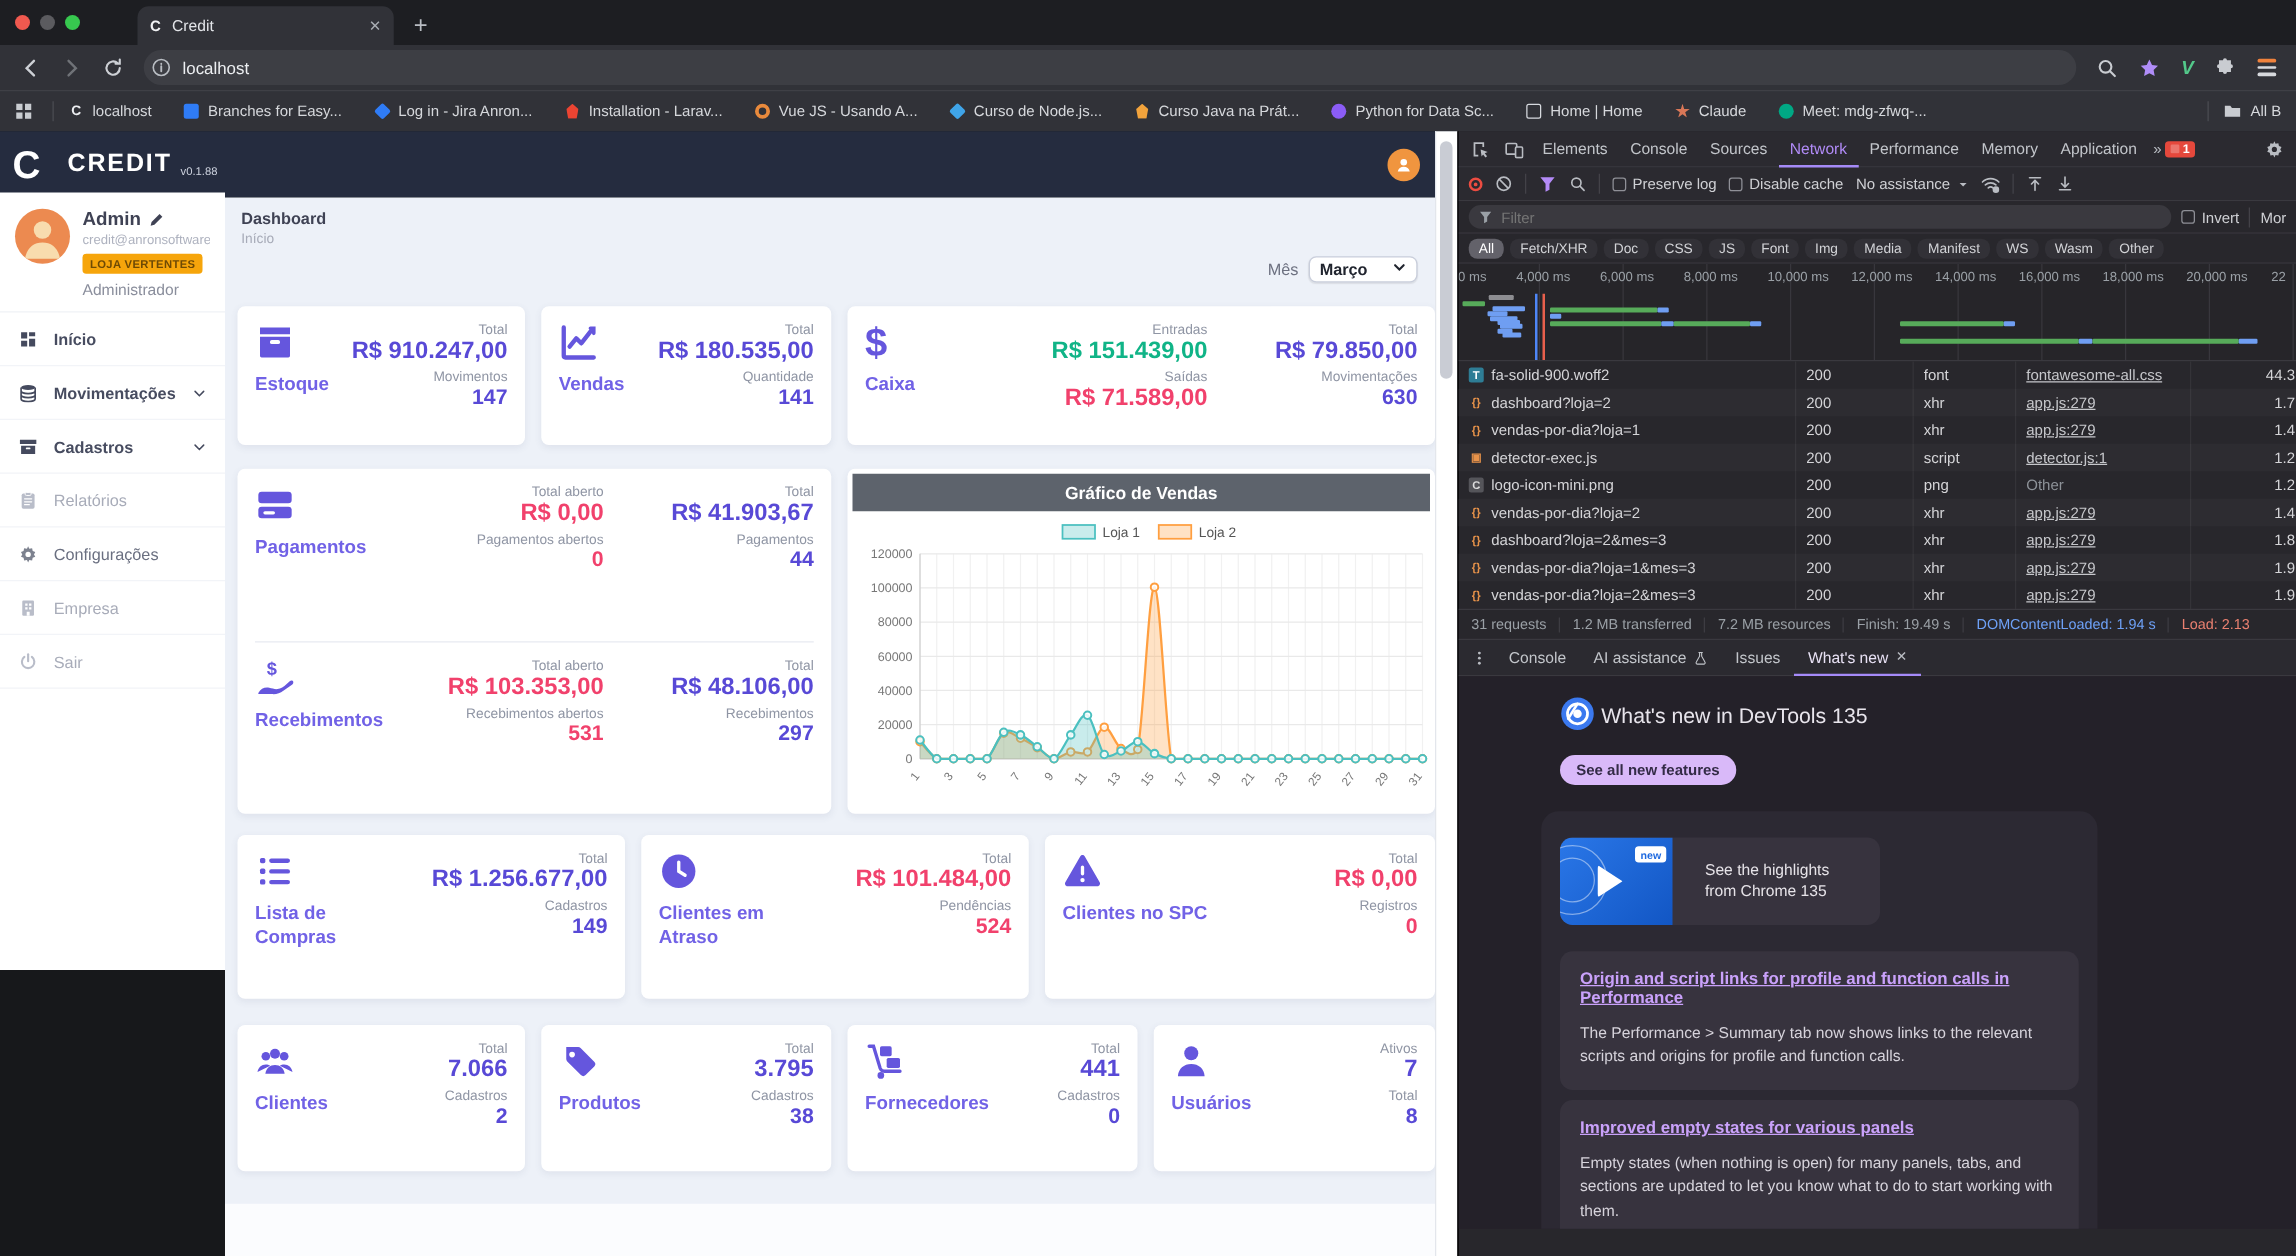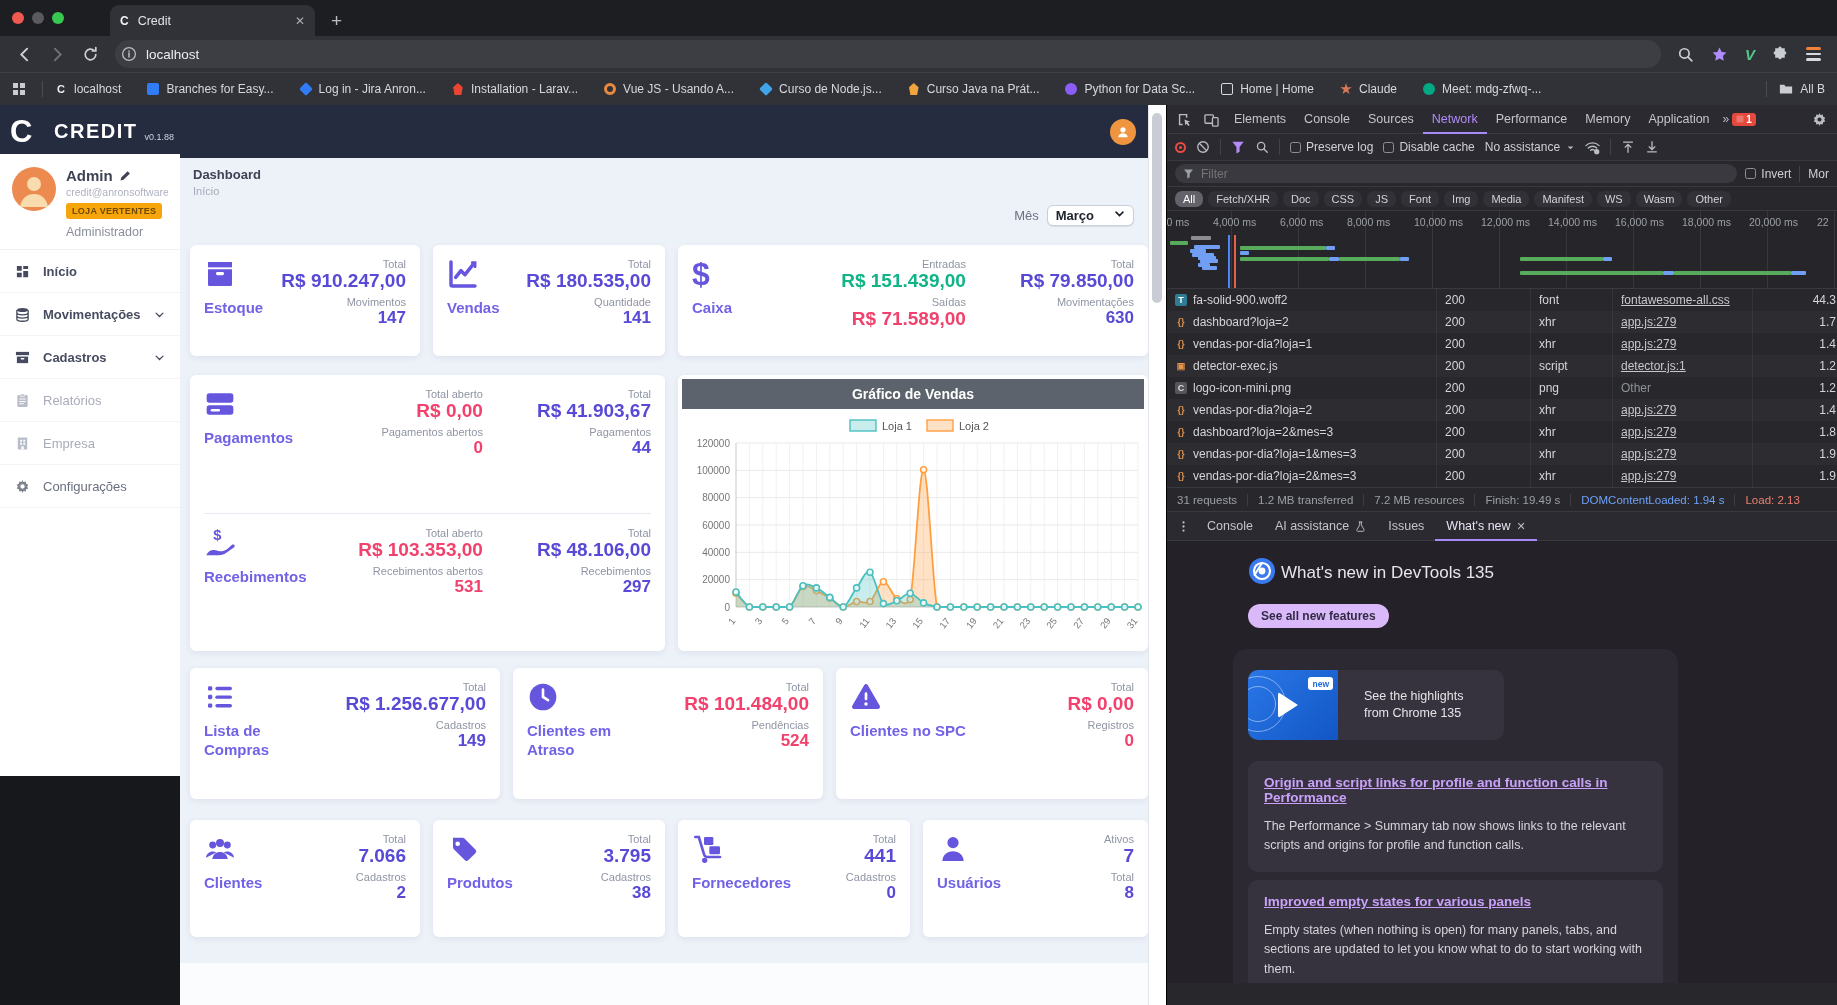--- a/index.html
+++ b/index.html
@@ -339,33 +339,40 @@
         </span>
     </div>
     <div class="mi light">
       <svg width="15" height="15" viewBox="0 0 16 16">
           <rect x="2.5" y="2" width="11" height="13" rx="1.5" fill="currentColor"></rect>
           <rect x="5.5" y="1" width="5" height="2.6" rx="1" fill="currentColor" stroke="#fff" stroke-width=".8"></rect>
           <path d="M5 6.5h6M5 9h6M5 11.5h4" stroke="#fff" stroke-width="1.1" stroke-linecap="round"></path>
         </svg>
       <span class="lbl">Relatórios</span>
     </div>
+    <div class="mi mid">
+      <svg width="15" height="15" viewBox="0 0 16 16">
+          <path d="M8 1l1 2.2 2.4-.5.5 2.4L14.1 6 13 8l1.1 2-2.2.9-.5 2.4-2.4-.5L8 15l-1-2.2-2.4.5-.5-2.4L1.9 10 3 8 1.9 6l2.2-.9.5-2.4 2.4.5z" fill="currentColor"></path>
+          <circle cx="8" cy="8" r="2.3" fill="#fff"></circle>
+        </svg>
+      <span class="lbl">Configurações</span>
+    </div>
     <div class="mi light">
       <svg width="15" height="15" viewBox="0 0 16 16">
           <rect x="3" y="1.5" width="10" height="13" rx="1" fill="currentColor"></rect>
           <path d="M5.5 4h2v2h-2zM8.8 4h2v2h-2zM5.5 7.2h2v2h-2zM8.8 7.2h2v2h-2zM6.8 11h2.5v3.5H6.8z" fill="#fff"></path>
         </svg>
       <span class="lbl">Empresa</span>
     </div>
-    <div class="mi mid">
+    <div class="mi light">
       <svg width="15" height="15" viewBox="0 0 16 16">
-          <path d="M8 1l1 2.2 2.4-.5.5 2.4L14.1 6 13 8l1.1 2-2.2.9-.5 2.4-2.4-.5L8 15l-1-2.2-2.4.5-.5-2.4L1.9 10 3 8 1.9 6l2.2-.9.5-2.4 2.4.5z" fill="currentColor"></path>
-          <circle cx="8" cy="8" r="2.3" fill="#fff"></circle>
-        </svg>
-      <span class="lbl">Configurações</span>
+          <path d="M8 1.5v6" stroke="currentColor" stroke-width="1.8" stroke-linecap="round"></path>
+          <path d="M4.8 3.8a5.3 5.3 0 1 0 6.4 0" stroke="currentColor" stroke-width="1.8" fill="none" stroke-linecap="round"></path>
+        </svg>
+      <span class="lbl">Sair</span>
     </div>
   </div>
 
   <div id="main" class="abs">
     <div class="pagehead">
       <div class="ph-title">Dashboard</div>
       <div class="ph-sub">Início</div>
     </div>
     <div class="monthrow">
       <span class="monthlabel">Mês</span>

